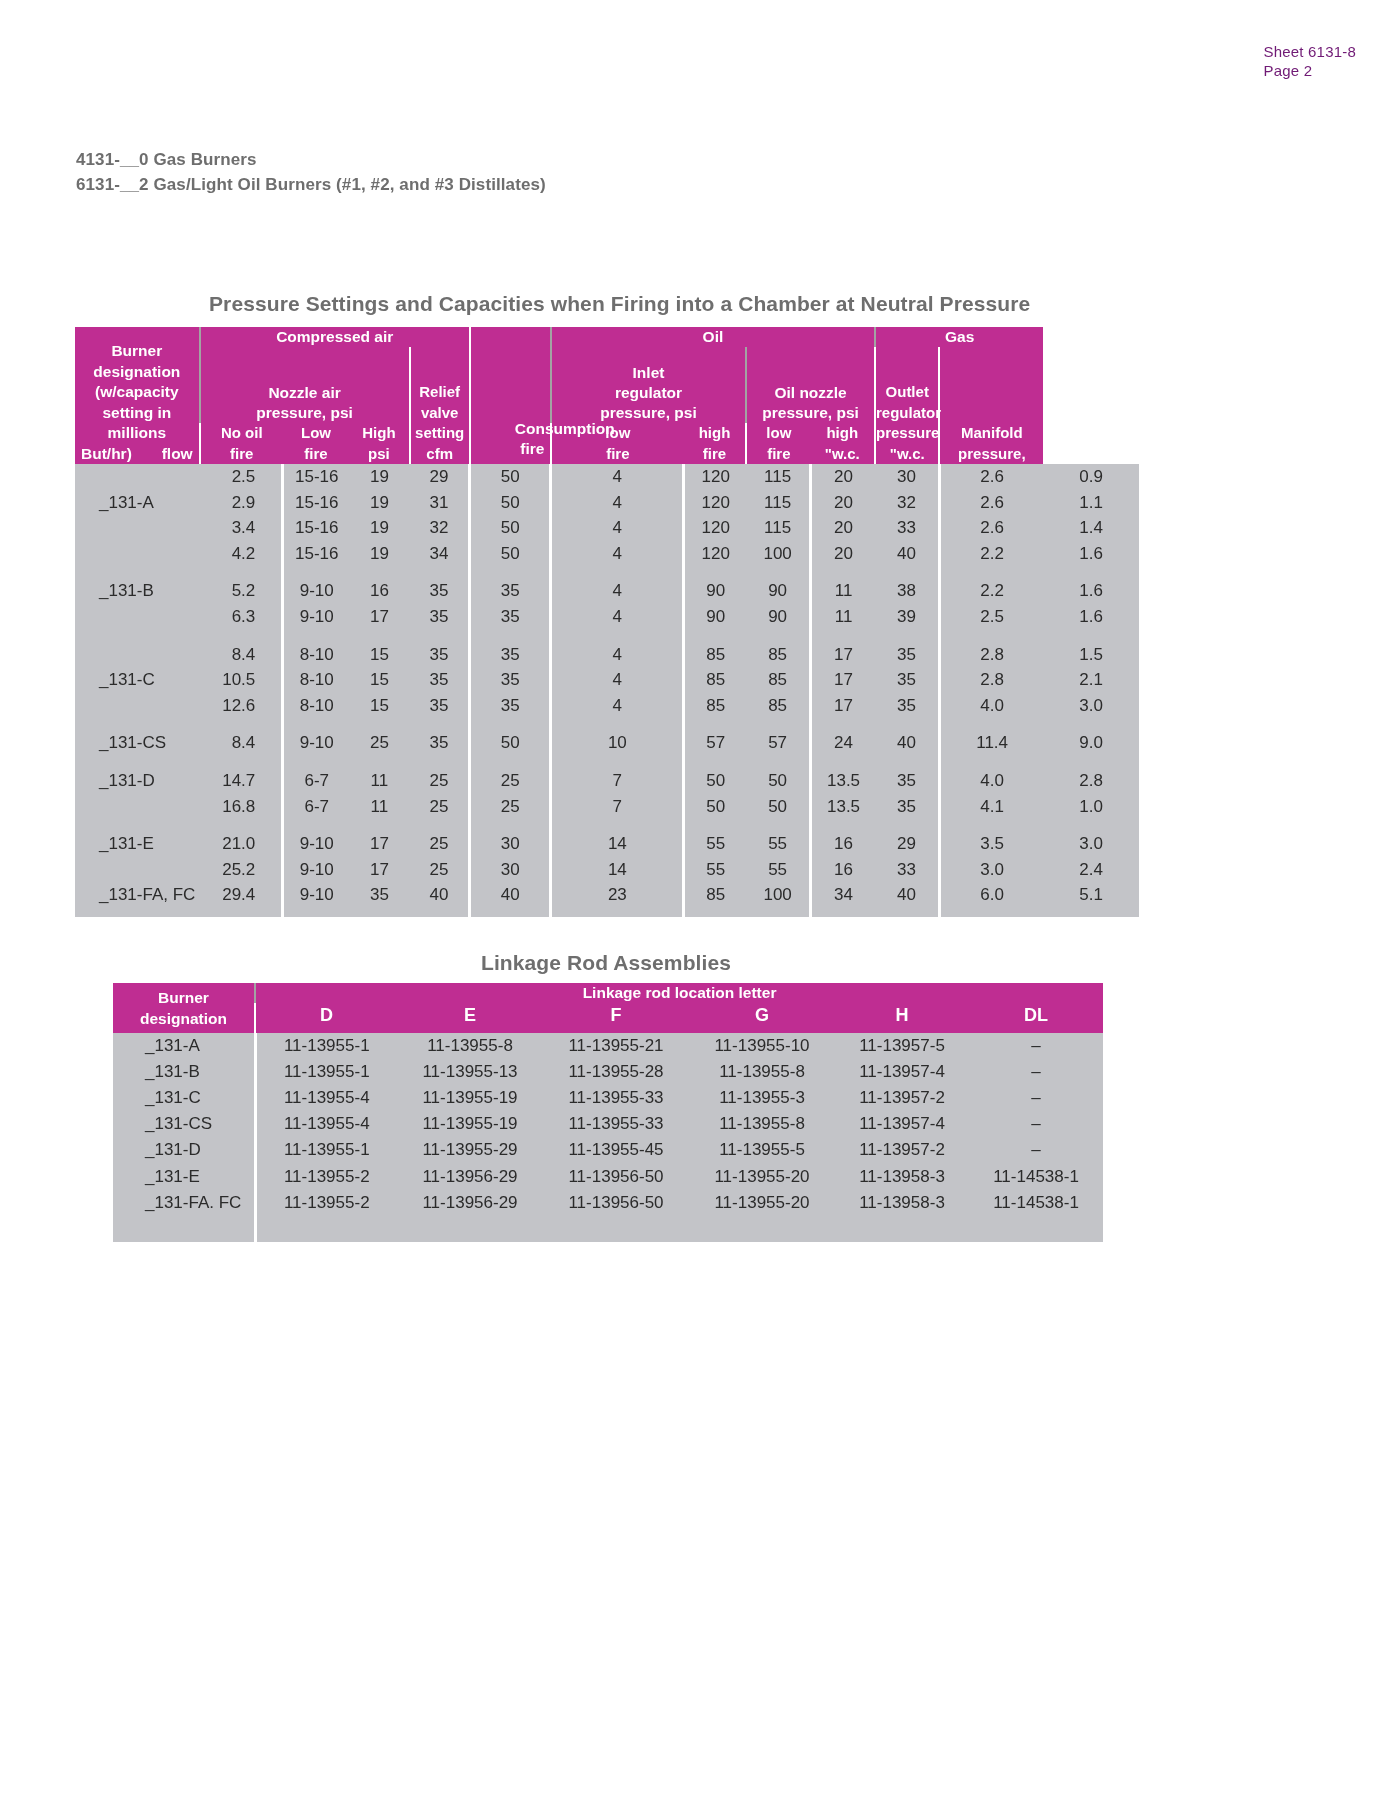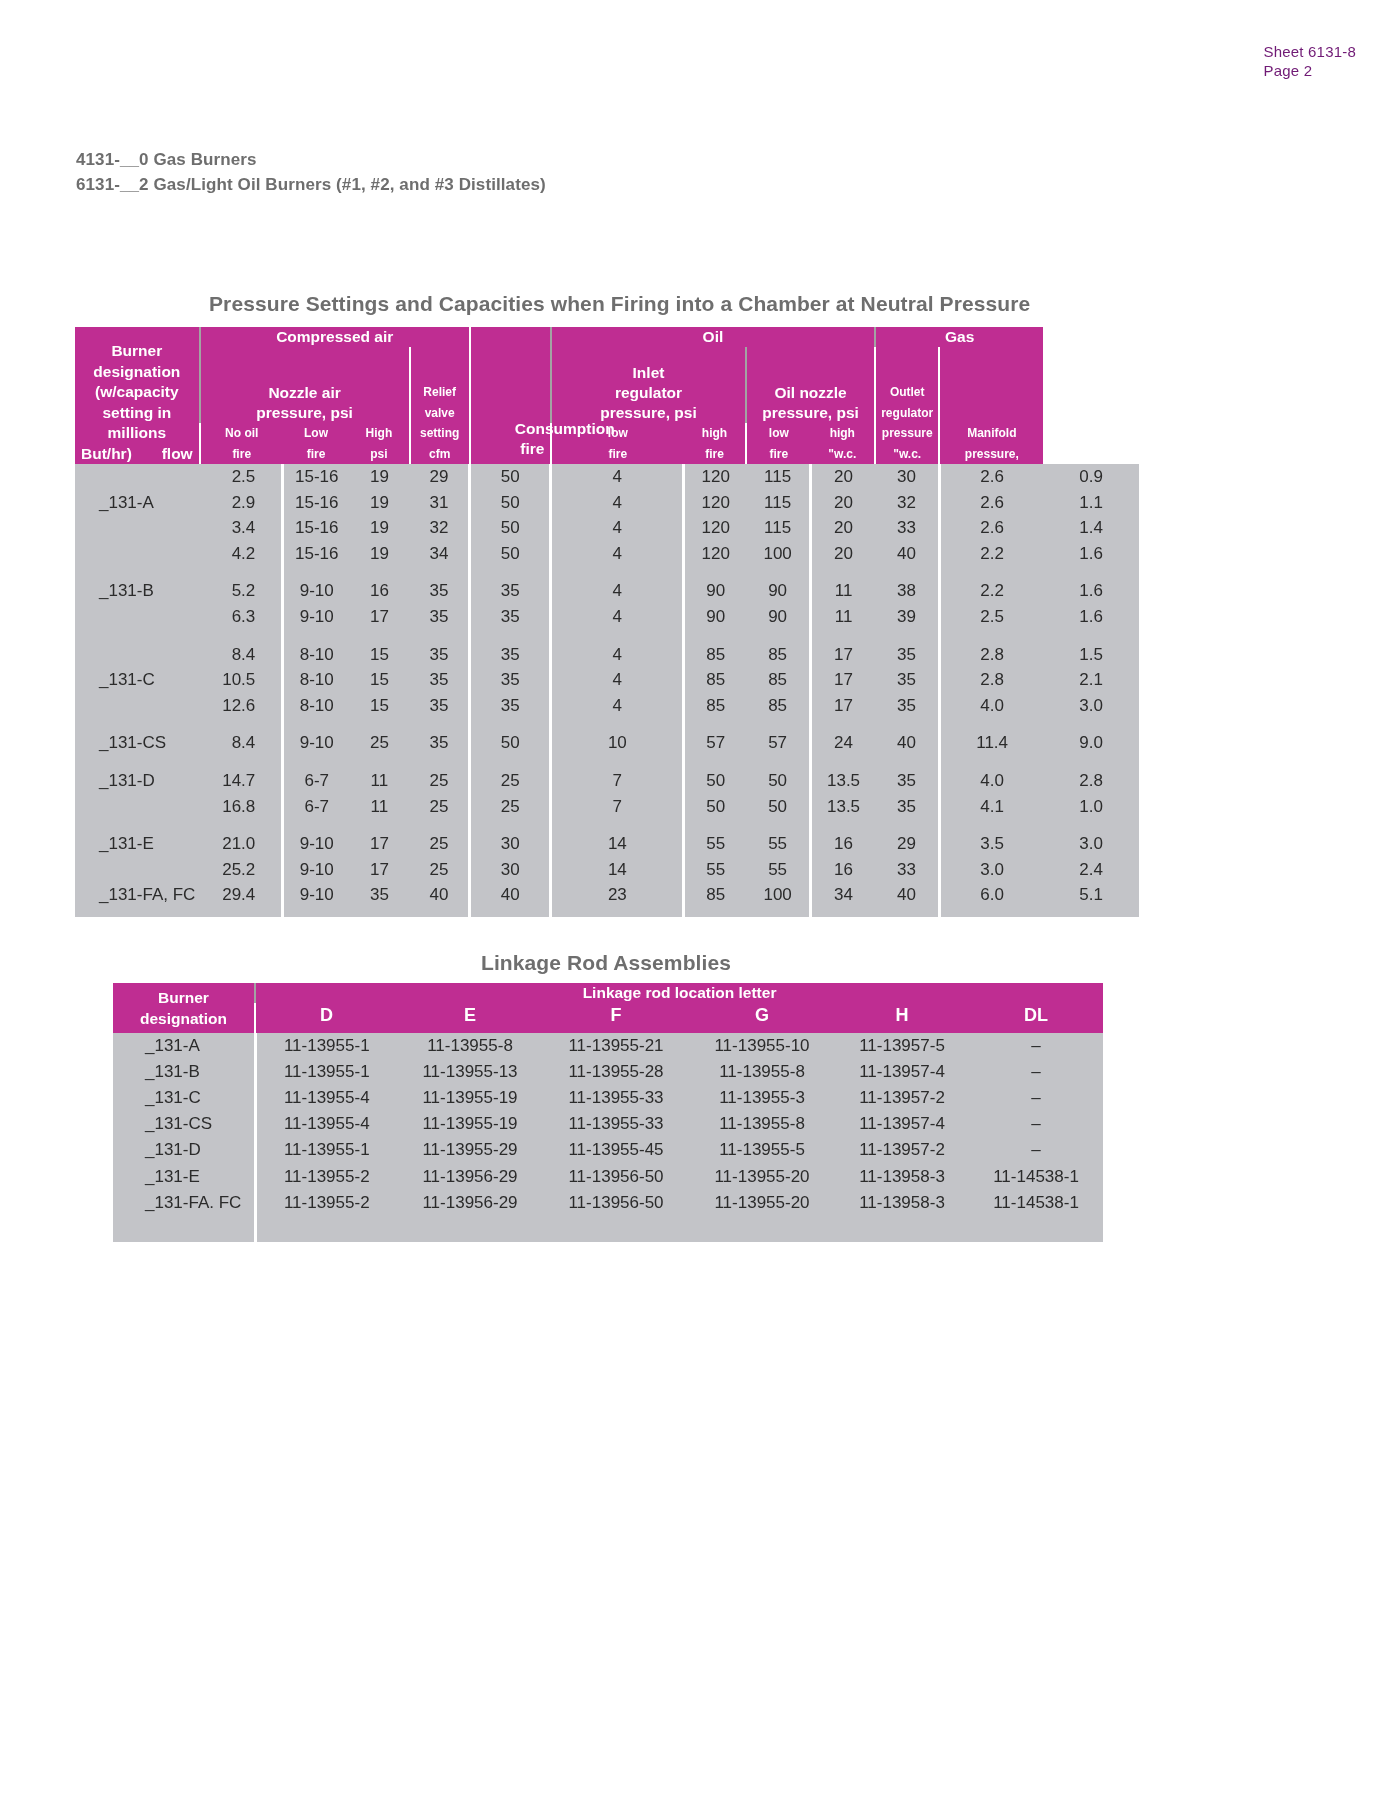--- a/index.html
+++ b/index.html
@@ -60,21 +60,21 @@
   }
   .tbl th, .tbl td {
     padding: 0;
     margin: 0;
     vertical-align: bottom;
   }
   .hdr-cell {
     background: #bf2d92;
     color: #ffffff;
     font-weight: bold;
-    font-size: 12px;
+    font-size: 15px;
     line-height: 20.5px;
     text-align: center;
     padding: 3px 4px 5px 4px;
     border-left: 2px solid #ffffff;
     white-space: pre-line;
   }
   .hdr-group {
     background: #bf2d92;
     color: #ffffff;
     font-weight: bold;

